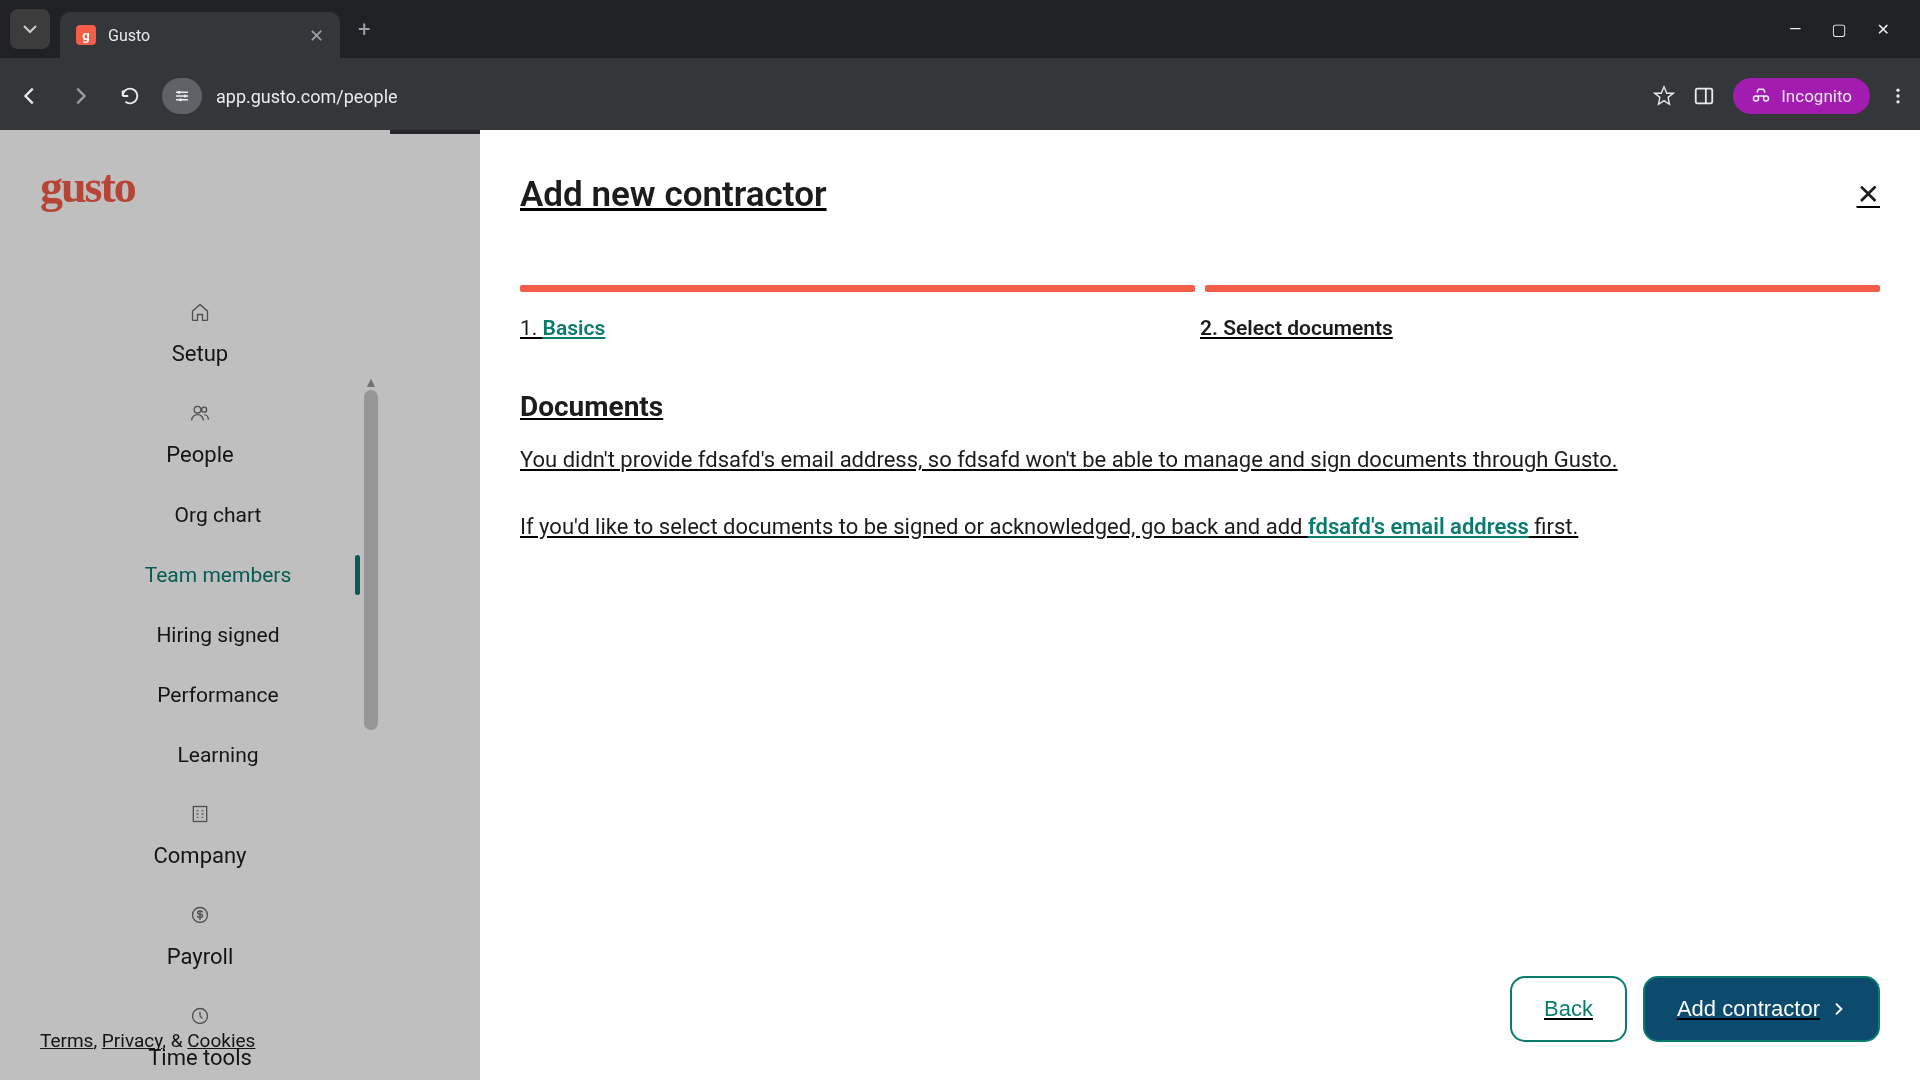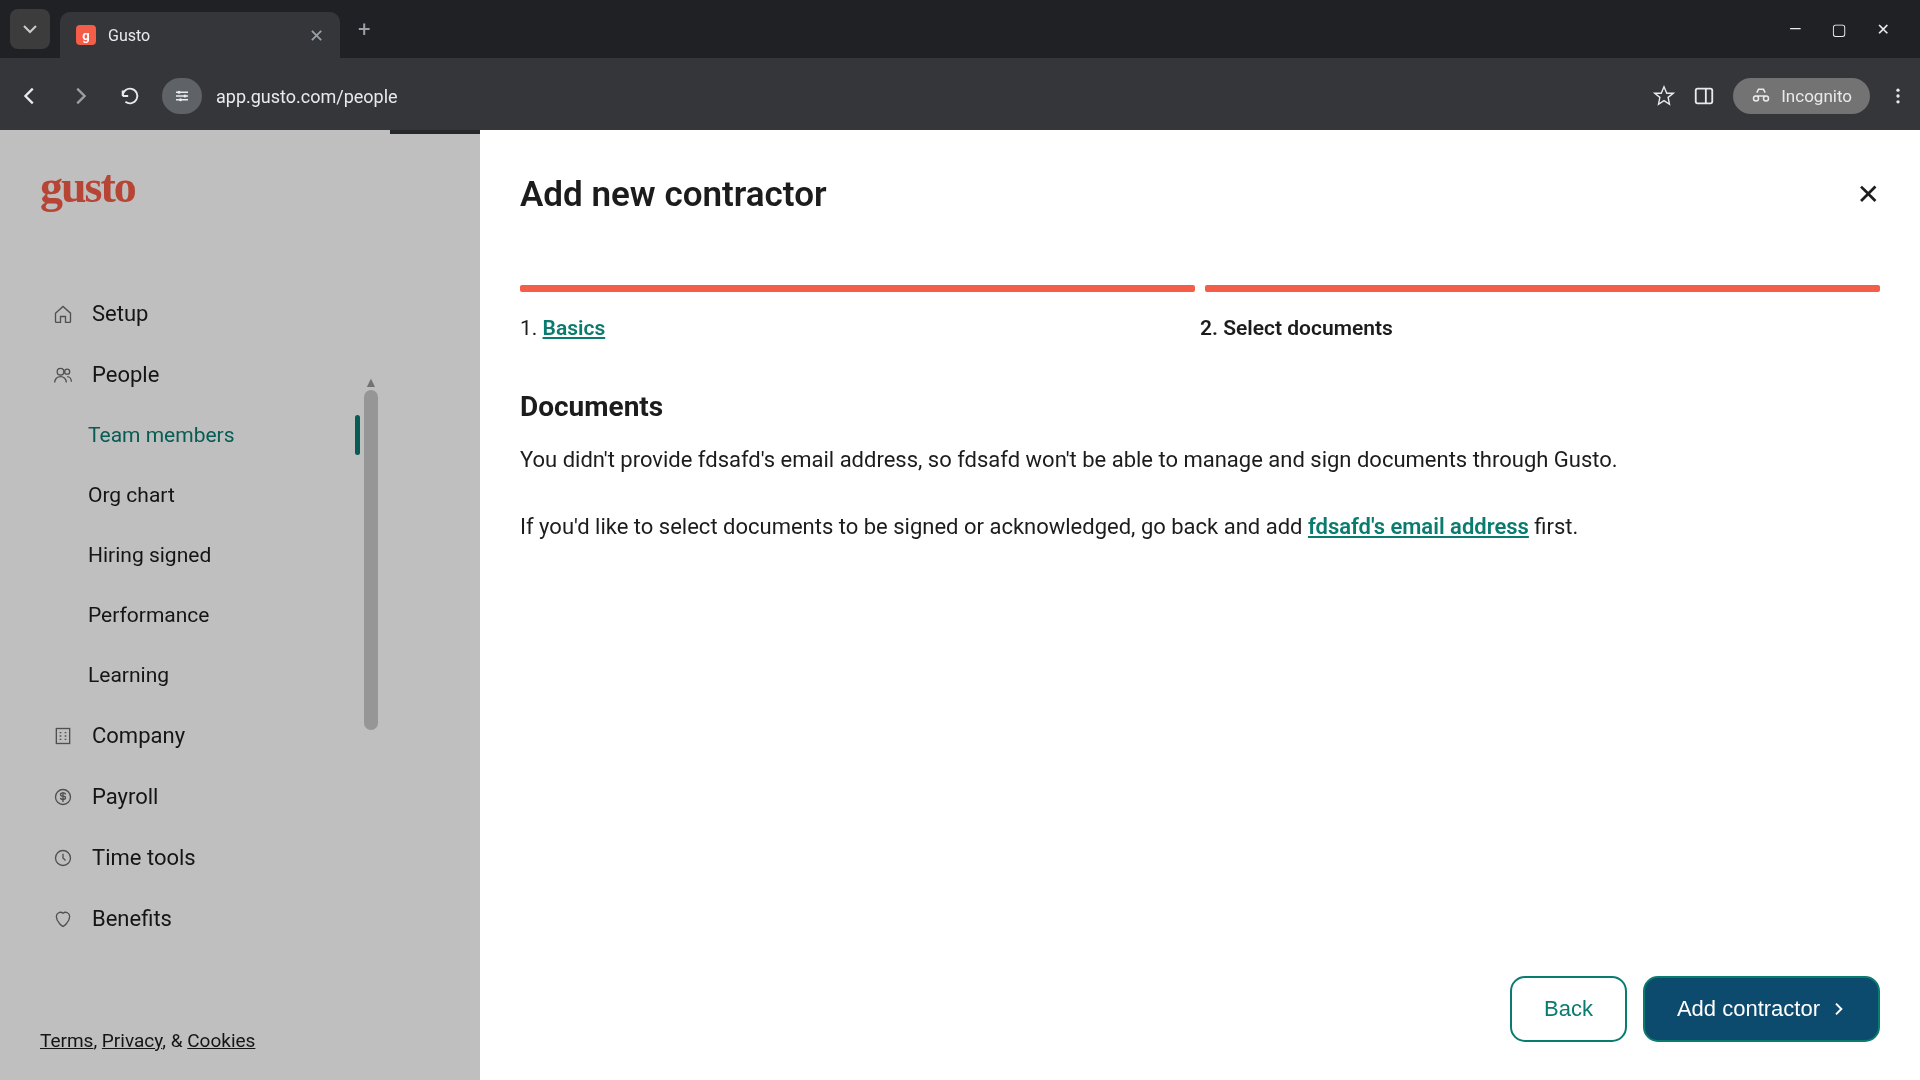--- a/index.html
+++ b/index.html
@@ -16,44 +16,44 @@
 .new-tab { color: #9aa0a6; margin-left: 18px; font-size: 22px; cursor: pointer; }
 .window-controls { margin-left: auto; display: flex; gap: 30px; color: #e8eaed; padding-right: 20px; }
 .window-controls span { cursor: pointer; font-size: 16px; }
 
 .addr-bar { height: 76px; background: #35363a; display: flex; align-items: center; padding: 0 12px; gap: 14px; }
 .nav-btn { width: 36px; height: 36px; display: flex; align-items: center; justify-content: center; color: #9aa0a6; cursor: pointer; border-radius: 50%; }
 .nav-btn.enabled { color: #e8eaed; }
 .site-chip { width: 40px; height: 36px; background: #5f6368; border-radius: 18px; display: flex; align-items: center; justify-content: center; color: #e8eaed; }
 .url { color: #e8eaed; font-size: 18px; flex: 1; }
 .addr-actions { display: flex; align-items: center; gap: 18px; color: #e8eaed; }
-.incognito-chip { background: #737373; border-radius: 22px; padding: 8px 18px; display: flex; align-items: center; gap: 10px; font-size: 17px; }
+.incognito-chip { background: #a21caf; border-radius: 22px; padding: 8px 18px; display: flex; align-items: center; gap: 10px; font-size: 17px; }
 
 
 .app-area { position: relative; height: 950px; display: flex; }
 
 
 .sidebar { width: 390px; background: #fff; padding: 30px 30px 0 40px; position: relative; }
 .logo { color: #f45d48; font-size: 46px; font-weight: 700; letter-spacing: -2px; margin-bottom: 70px; font-family: Georgia, serif; }
-.nav-item { display: flex; align-items: center; gap: 18px; padding: 18px 12px; font-size: 22px; color: #1c1c1c; cursor: pointer; border-radius: 8px; }
+.nav-item { display: flex; align-items: center; gap: 18px; padding: 18px 12px; font-size: 22px; color: #1c1c1c; cursor: pointer; border-radius: 8px; flex-direction: column; }
 .nav-item.sub { padding-left: 48px; font-size: 21px; }
 .nav-item.active { color: #0a7b6f; position: relative; }
 .nav-item.active::after { content: ""; position: absolute; right: 0; top: 10px; bottom: 10px; width: 5px; background: #0a7b6f; border-radius: 3px; }
 .nav-icon { width: 22px; height: 22px; display: inline-flex; align-items: center; justify-content: center; color: #6b6b6b; }
 .scroller { position: absolute; right: 12px; top: 260px; width: 14px; height: 340px; background: #c8c8c8; border-radius: 7px; }
 .scroller-arrow { position: absolute; right: 10px; width: 18px; color: #999; font-size: 14px; text-align: center; }
 .scroller-arrow.up { top: 244px; }
 .footer-links { position: absolute; bottom: 28px; left: 40px; font-size: 19px; color: #1c1c1c; }
 .footer-links a { color: #1c1c1c; text-decoration: underline; }
 
 
 .dim { position: absolute; inset: 0; background: rgba(0,0,0,0.25); }
 
 
-.panel { position: absolute; top: 0; right: 0; width: 1440px; height: 100%; background: #fff; padding: 44px 40px 0 40px; display: flex; flex-direction: column; }
+.panel { position: absolute; top: 0; right: 0; width: 1440px; height: 100%; background: #fff; padding: 44px 40px 0 40px; display: flex; flex-direction: column; text-decoration: underline; }
 .panel-header { display: flex; align-items: center; justify-content: space-between; margin-bottom: 70px; }
 .panel-title { font-size: 35px; font-weight: 600; color: #1c1c1c; }
 .panel-close { font-size: 28px; color: #1c1c1c; cursor: pointer; font-weight: 300; }
 
 .progress { display: flex; gap: 10px; margin-bottom: 10px; }
 .progress-bar { height: 7px; background: #f45d48; flex: 1; border-radius: 2px; }
 .steps { display: flex; margin-bottom: 50px; }
 .step { flex: 1; font-size: 21px; color: #1c1c1c; padding-top: 14px; }
 .step a { color: #0a7b6f; text-decoration: underline; font-weight: 600; }
 .step.current { font-weight: 600; }
@@ -160,25 +160,25 @@
     <div class="nav-item">
       <span class="nav-icon">
           <svg width="20" height="20" viewBox="0 0 24 24">
             <circle cx="9" cy="8" r="4" stroke="currentColor" stroke-width="1.6" fill="none"></circle>
             <path d="M2 21c0-4 3-7 7-7s7 3 7 7M17 14c3 0 5 3 5 6" stroke="currentColor" stroke-width="1.6" fill="none"></path>
             <circle cx="17" cy="8" r="3" stroke="currentColor" stroke-width="1.6" fill="none"></circle>
           </svg>
         </span>
       <span>People</span>
     </div>
+    <div class="nav-item sub">
+      <span>Org chart</span>
+    </div>
     <div class="nav-item sub active">
       <span>Team members</span>
-    </div>
-    <div class="nav-item sub">
-      <span>Org chart</span>
     </div>
     <div class="nav-item sub">
       <span>Hiring signed</span>
     </div>
     <div class="nav-item sub">
       <span>Performance</span>
     </div>
     <div class="nav-item sub">
       <span>Learning</span>
     </div>

